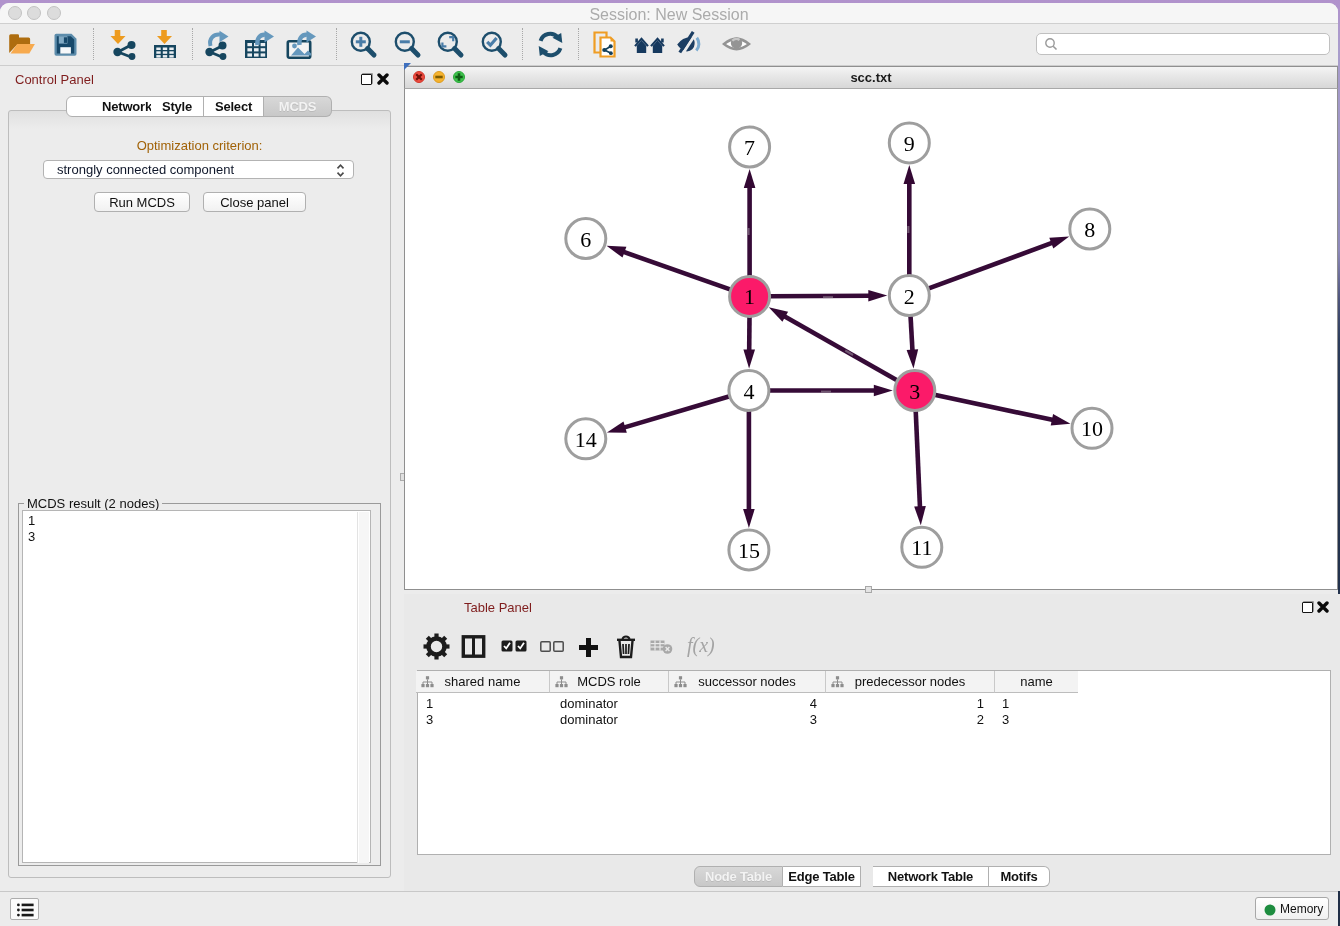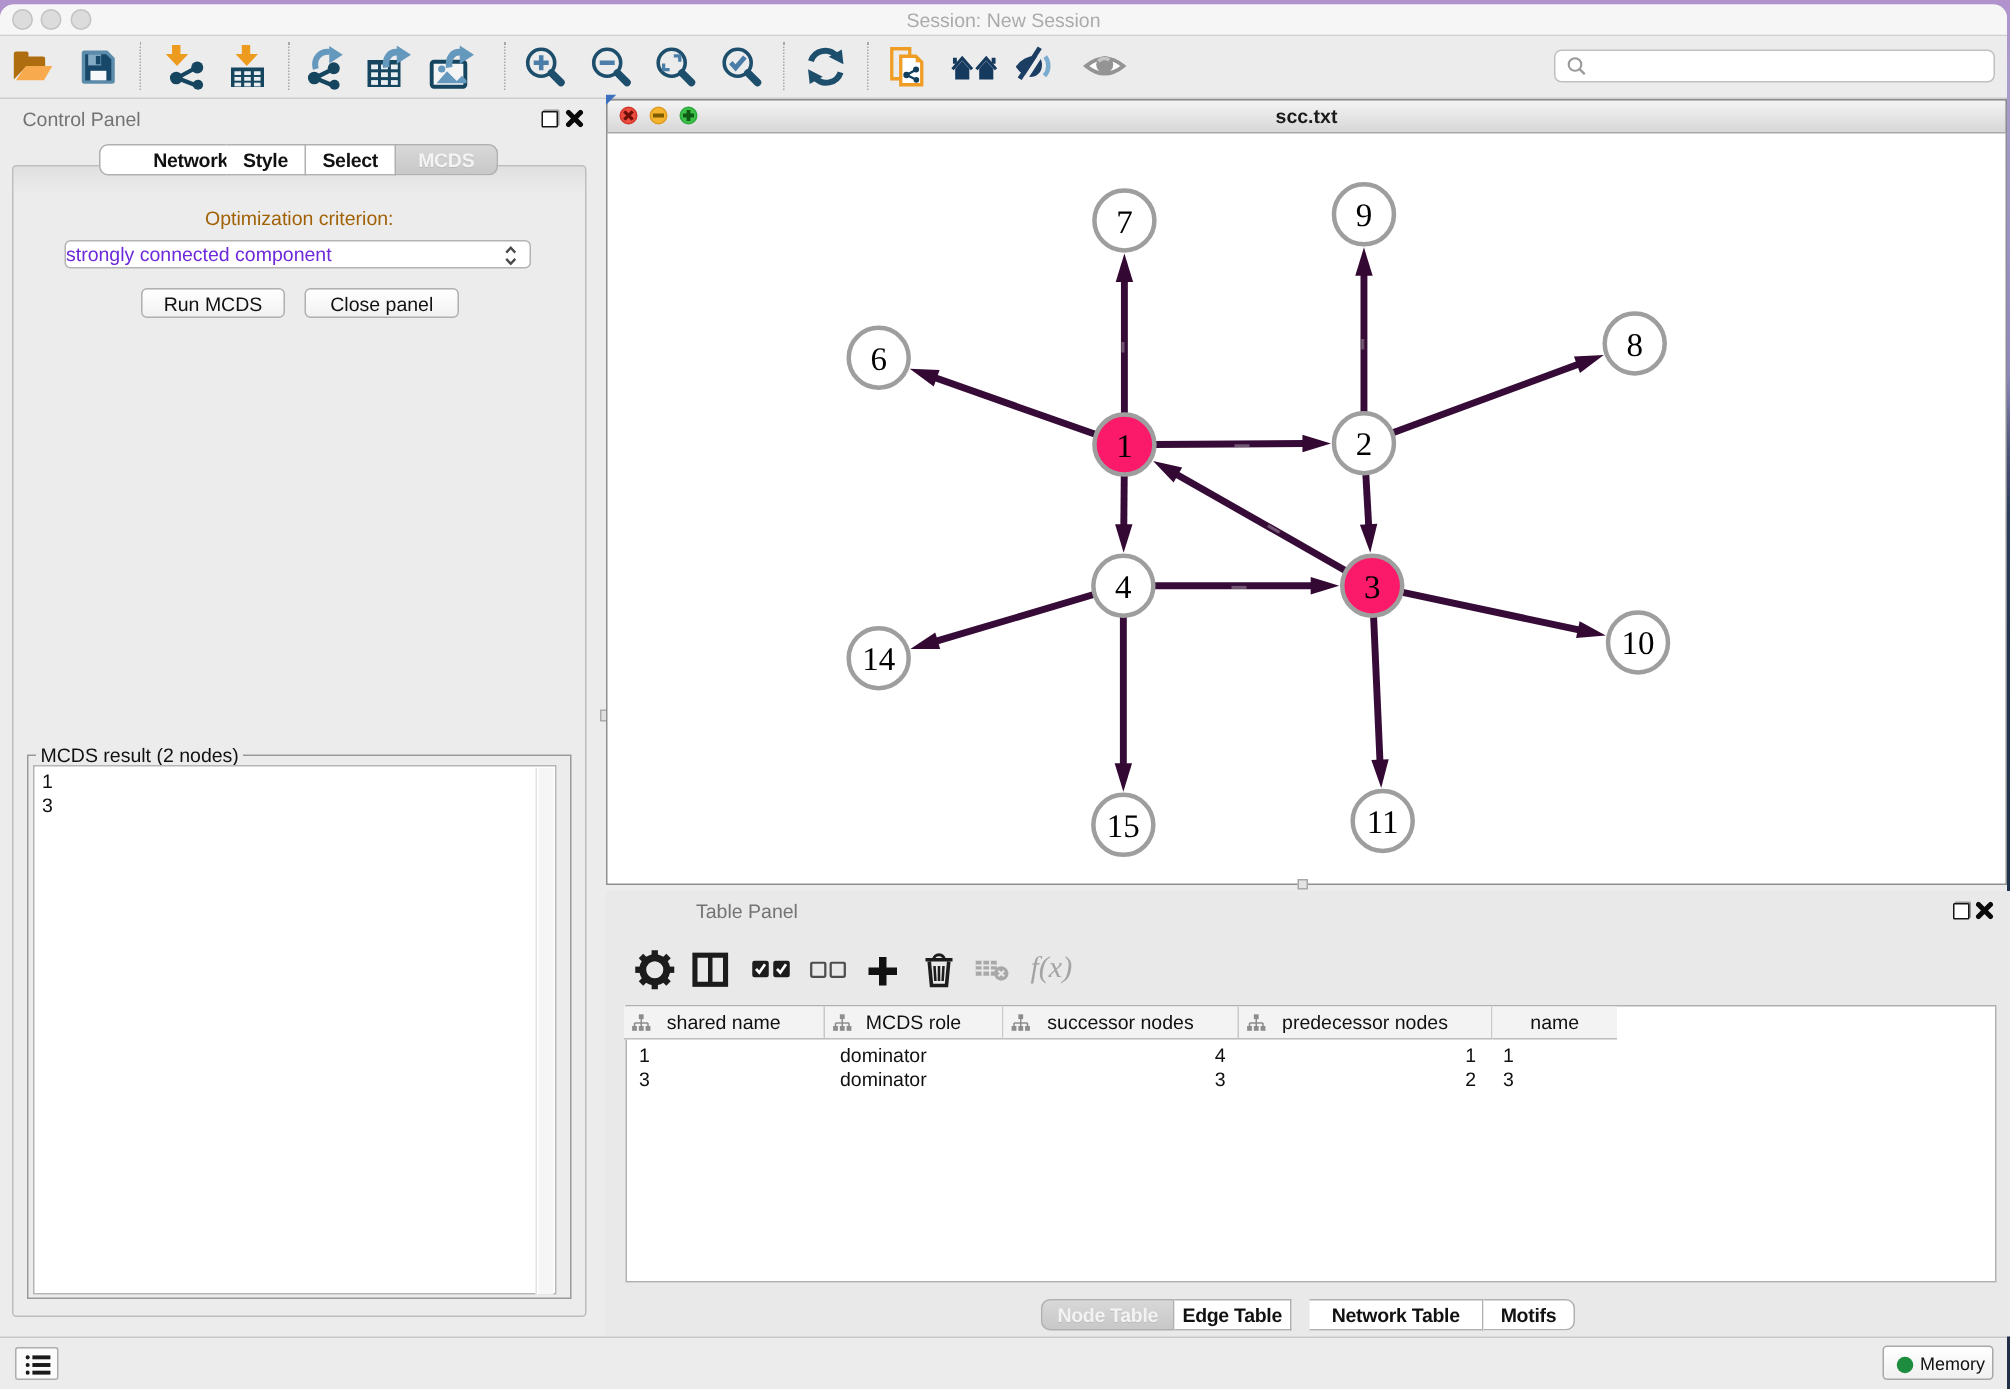--- a/index.html
+++ b/index.html
@@ -3,36 +3,36 @@
 <style>
 html,body{margin:0;padding:0;}
 body{width:1340px;height:926px;overflow:hidden;position:relative;
  background:linear-gradient(180deg,#b192cc 0px,#a99dcc 50px,#9c94c4 150px,#8d89ba 250px,#4d547c 300px,#2c3c5c 340px,#243450 420px,#202e46 926px);
  font-family:"Liberation Sans",sans-serif;}
 #win{position:absolute;left:0;top:3px;right:2px;bottom:0;background:#ececec;border-radius:9px 9px 0 2px;overflow:hidden;}
 .abs{position:absolute;}
 
 #titlebar{position:absolute;left:0;top:3px;right:2px;height:20px;background:#f6f6f6;border-bottom:1px solid #cfcfcf;border-radius:9px 9px 0 0;}
 .tl{position:absolute;width:12px;height:12px;border-radius:50%;background:#dcdcdc;border:1px solid #c3c3c3;top:6px;}
-#apptitle{position:absolute;top:6px;left:0;width:1338px;text-align:center;font-size:13px;color:#ababab;}
+#apptitle{position:absolute;top:6px;left:0;width:1338px;text-align:center;font-size:16px;color:#ababab;}
 
 #toolbar{position:absolute;left:0;top:24px;right:2px;height:41px;background:#ececec;border-bottom:1px solid #cdcdcd;}
 .sep{position:absolute;top:28px;height:32px;width:0;border-left:1px dotted #a8a8a8;}
 .ticon{position:absolute;top:30px;}
 #search{position:absolute;left:1036px;top:33px;width:292px;height:20px;background:#fff;border:1px solid #c0c0c0;border-radius:5px;}
 
-.phead{font-size:13px;color:#737373;}
+.phead{font-size:13px;color:#7f1d1d;}
 .fltbox{position:absolute;width:9px;height:9px;border:1.8px solid #141414;border-radius:1px;background:#fff;box-shadow:1px -1px 0 #9a9a9a;}
 
 .tabseg{position:absolute;z-index:3;height:21px;box-sizing:border-box;border:1px solid #b0b0b0;background:#fff;font-size:13px;font-weight:bold;letter-spacing:-0.2px;color:#111;text-align:center;line-height:20px;}
 .tabseg.sel{background:linear-gradient(180deg,#d8d8d8,#c8c8c8);color:#f3f3f3;text-shadow:0 1px 0 #bbb;}
 
 #tabpane{position:absolute;left:8px;top:110px;width:383px;height:768px;box-sizing:border-box;border:1px solid #bdbdbd;border-radius:3px;background:linear-gradient(180deg,#e0e0e0 0px,#ececec 18px);}
 .btn{position:absolute;box-sizing:border-box;border:1px solid #b0b0b0;border-radius:4px;background:linear-gradient(180deg,#ffffff,#f1f1f1);font-size:13px;color:#111;text-align:center;}
-#combo{position:absolute;left:43px;top:160px;width:311px;height:19px;box-sizing:border-box;border:1px solid #b3b3b3;border-radius:4px;background:#fff;font-size:13px;color:#6d28d9;line-height:17px;}
+#combo{position:absolute;left:43px;top:160px;width:311px;height:19px;box-sizing:border-box;border:1px solid #b3b3b3;border-radius:4px;background:#fff;font-size:13px;color:#0f172a;line-height:17px;padding-left:13px;}
 #fieldset{position:absolute;left:18px;top:503px;width:363px;height:363px;box-sizing:border-box;border:1px solid #9a9a9a;}
 #fslegend{position:absolute;left:24px;top:496px;background:#ececec;font-size:13px;padding:0 3px;color:#111;}
 #fstext{position:absolute;left:22px;top:510px;width:349px;height:353px;background:#fff;border:1px solid #b5b5b5;box-sizing:border-box;font-size:13px;line-height:16px;padding:2px 0 0 5px;color:#111;}
 #fsscroll{position:absolute;right:1px;top:1px;width:11px;height:351px;background:#f6f6f6;border-left:1px solid #e3e3e3;box-shadow:inset 1px 0 0 #fff;}
 
 #sccwin{position:absolute;left:404px;top:66px;width:934px;height:524px;box-sizing:border-box;border:1px solid #8f8f8f;background:#fff;}
 #scctitle{position:absolute;left:404px;top:66px;width:934px;height:23px;box-sizing:border-box;border:1px solid #8f8f8f;border-bottom:1px solid #a8a8a8;background:linear-gradient(180deg,#f4f4f4,#d7d7d7);}
 .mactl{position:absolute;width:12px;height:12px;border-radius:50%;top:71px;box-sizing:border-box;}
 #scclabel{position:absolute;top:70px;left:404px;width:934px;text-align:center;font-weight:bold;font-size:13px;color:#1a1a1a;}
 

